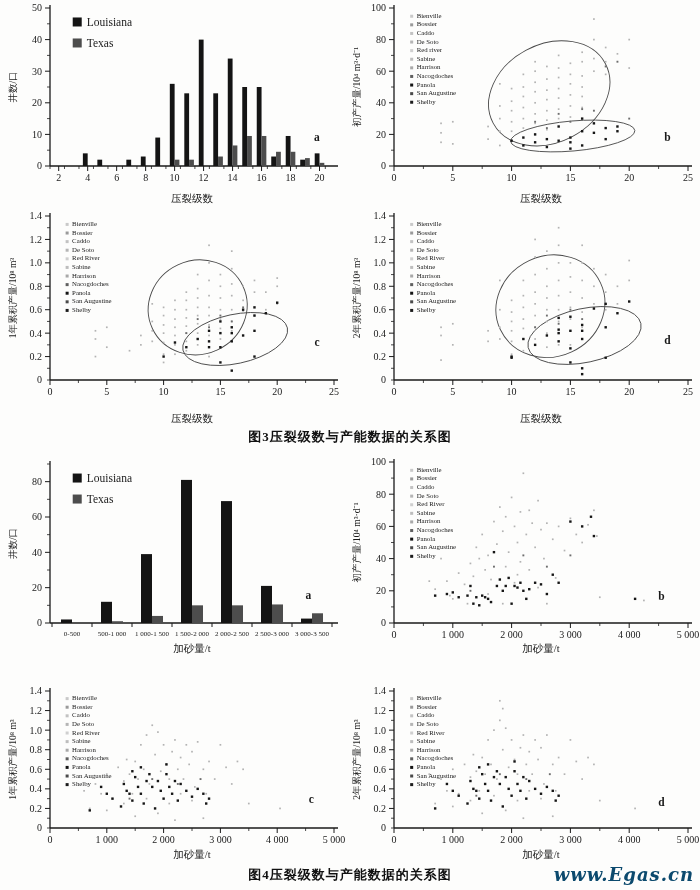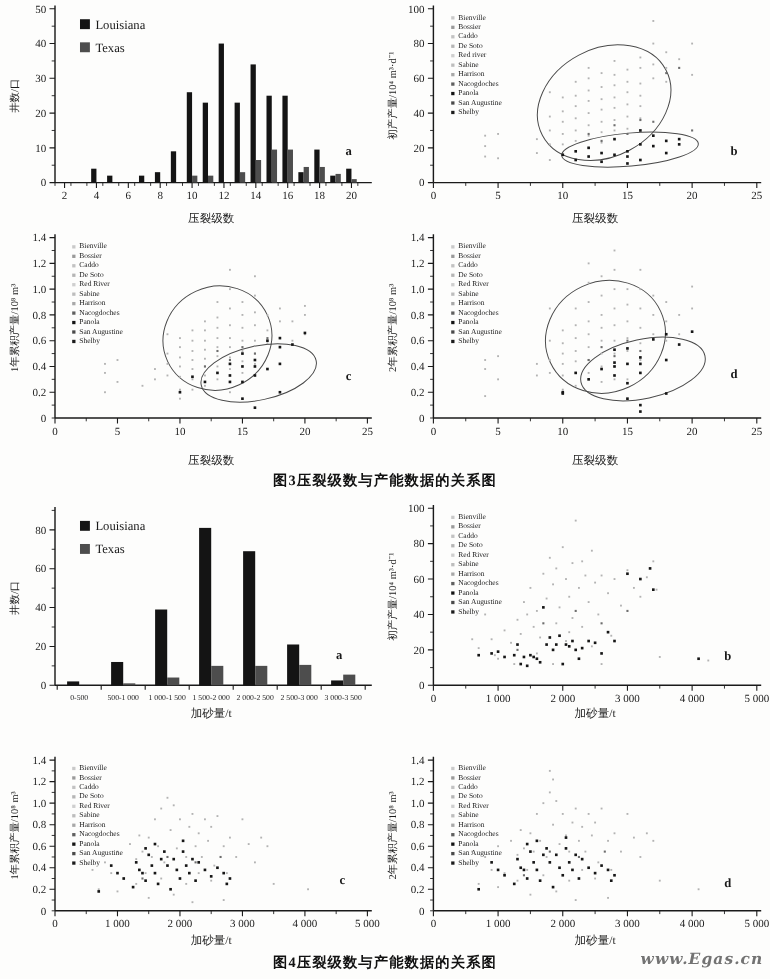--- a/index.html
+++ b/index.html
@@ -5,22 +5,22 @@
   html,body{margin:0;padding:0;}
   body{background:#ffffff;}
   .page{position:relative;width:700px;height:890px;background:#fdfdfc;overflow:hidden;
         font-family:"Liberation Serif", serif;color:#1a1a1a;}
   .panel{position:absolute;}
   svg{display:block;}
   svg text{font-family:"Liberation Serif", serif;fill:#1a1a1a;}
   .caption{position:absolute;width:700px;text-align:center;font-weight:bold;
            font-size:13px;letter-spacing:1px;color:#111;}
   .caption .cap-num{}
-  .watermark{position:absolute;right:6px;top:864px;font-size:14px;font-style:italic;
-             font-weight:bold;color:#737373;font-family:"DejaVu Serif", serif;
+  .watermark{position:absolute;right:6px;top:864px;font-size:18px;font-style:italic;
+             font-weight:bold;color:#0c4a6e;font-family:"DejaVu Serif", serif;
              letter-spacing:1px;}
 </style>
 </head>
 <body>
 
 <div class="page">
   <div class="panel" style="left:0;top:0">
     <svg width="346" height="206" viewBox="0 0 346 206">
         <line x1="50" y1="166" x2="338" y2="166" stroke="#1a1a1a" stroke-width="1.3"></line>
         <line x1="50" y1="5" x2="50" y2="166" stroke="#1a1a1a" stroke-width="1.3"></line>

